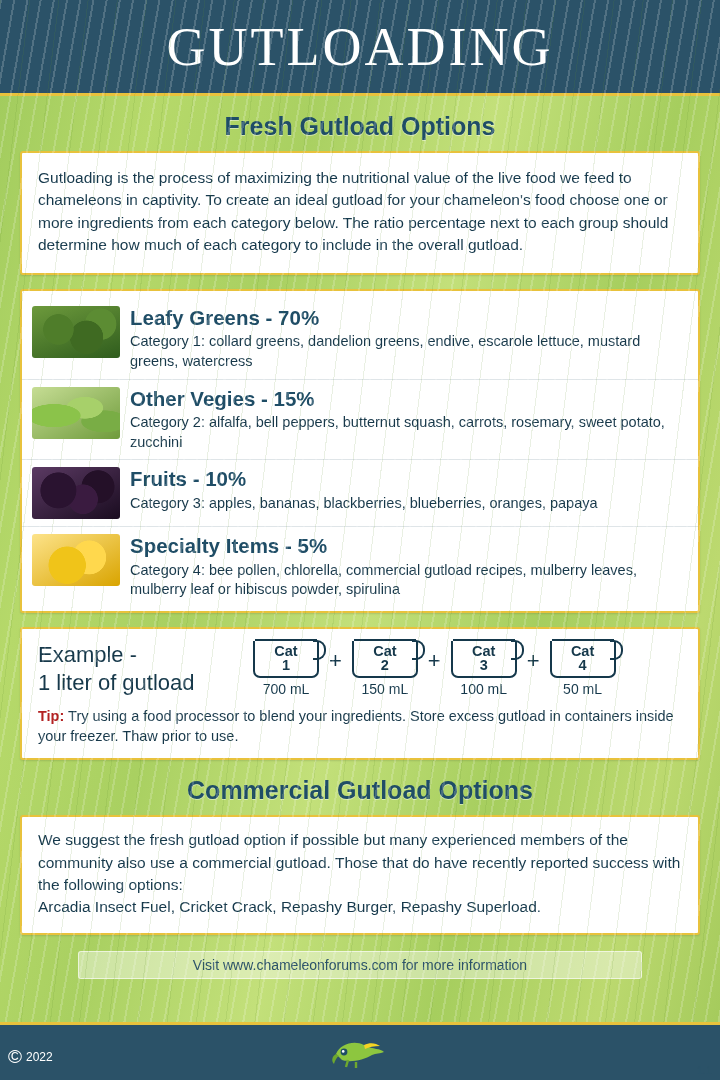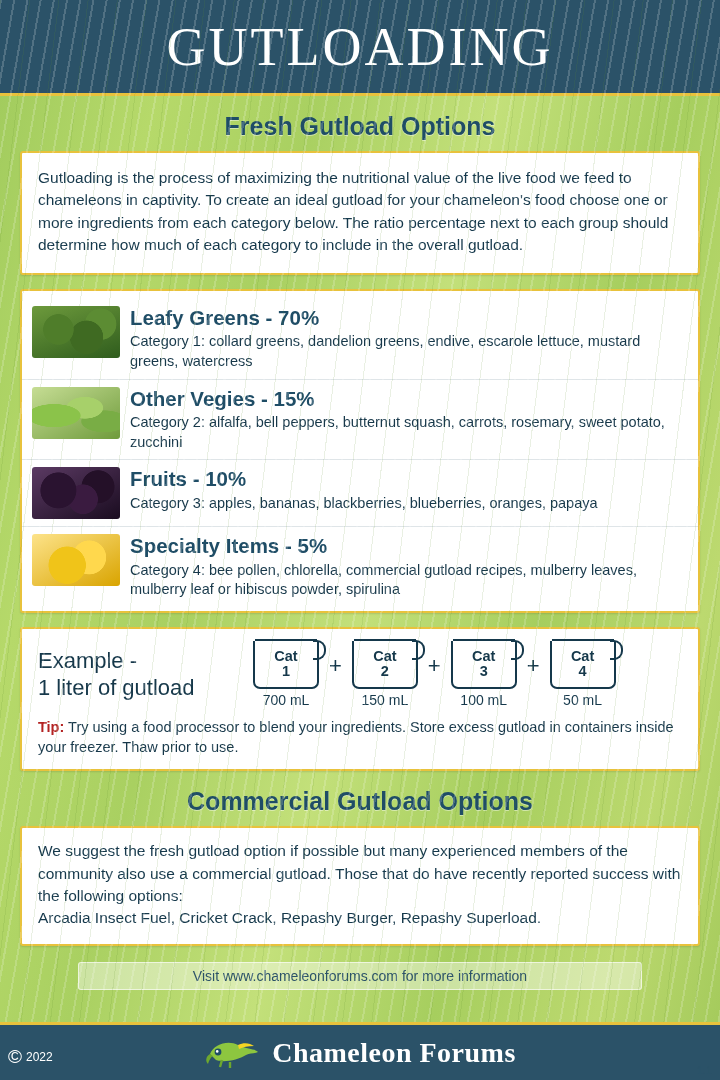--- a/index.html
+++ b/index.html
@@ -136,21 +136,21 @@
   .example-label {
     color: #16384a;
     font-size: 22px;
     line-height: 1.25;
     flex: 0 0 215px;
   }
   .cups { display: flex; align-items: center; flex: 1; justify-content: flex-start; }
   .cup-block { text-align: center; }
   .cup {
     position: relative;
-    width: 66px; height: 48px;
+    width: 66px; height: 37px;
     border: 2px solid #15384b;
     border-top: none;
     border-radius: 0 0 7px 7px;
     display: flex; flex-direction: column;
     align-items: center; justify-content: center;
     line-height: 1.02;
     font-size: 14.5px;
     font-weight: bold;
     color: #15384b;
   }
@@ -363,21 +363,20 @@
   <div class="footer">
     <div class="brand">
       <svg class="cham-logo" viewBox="0 0 60 34">
         <path d="M6 18 C10 8, 24 4, 34 9 C44 14, 50 12, 54 16 C50 18, 46 17, 42 19 C34 24, 20 27, 12 24 Z" fill="#8dc63f"></path>
         <path d="M34 9 C40 6, 46 7, 50 10 C44 10, 39 11, 35 13 Z" fill="#f5d423"></path>
         <circle cx="14" cy="16" r="3.4" fill="#1f4d66"></circle>
         <circle cx="13.2" cy="15.4" r="1.3" fill="#ffffff"></circle>
         <path d="M6 18 C2 20, 1 25, 4 28 C5 24, 7 21, 9 20 Z" fill="#6ea82e"></path>
         <path d="M18 24 L16 31 M26 26 L26 32" stroke="#6ea82e" stroke-width="2.4" fill="none"></path>
       </svg>
-      <div class="brand-text">Chameleon Forums</div>
     </div>
   </div>
 
   <div class="copyright">
     <span class="copy-mark">©</span>
     <span>2022</span>
   </div>
 
   <div class="version">1.1</div>
 </div>

